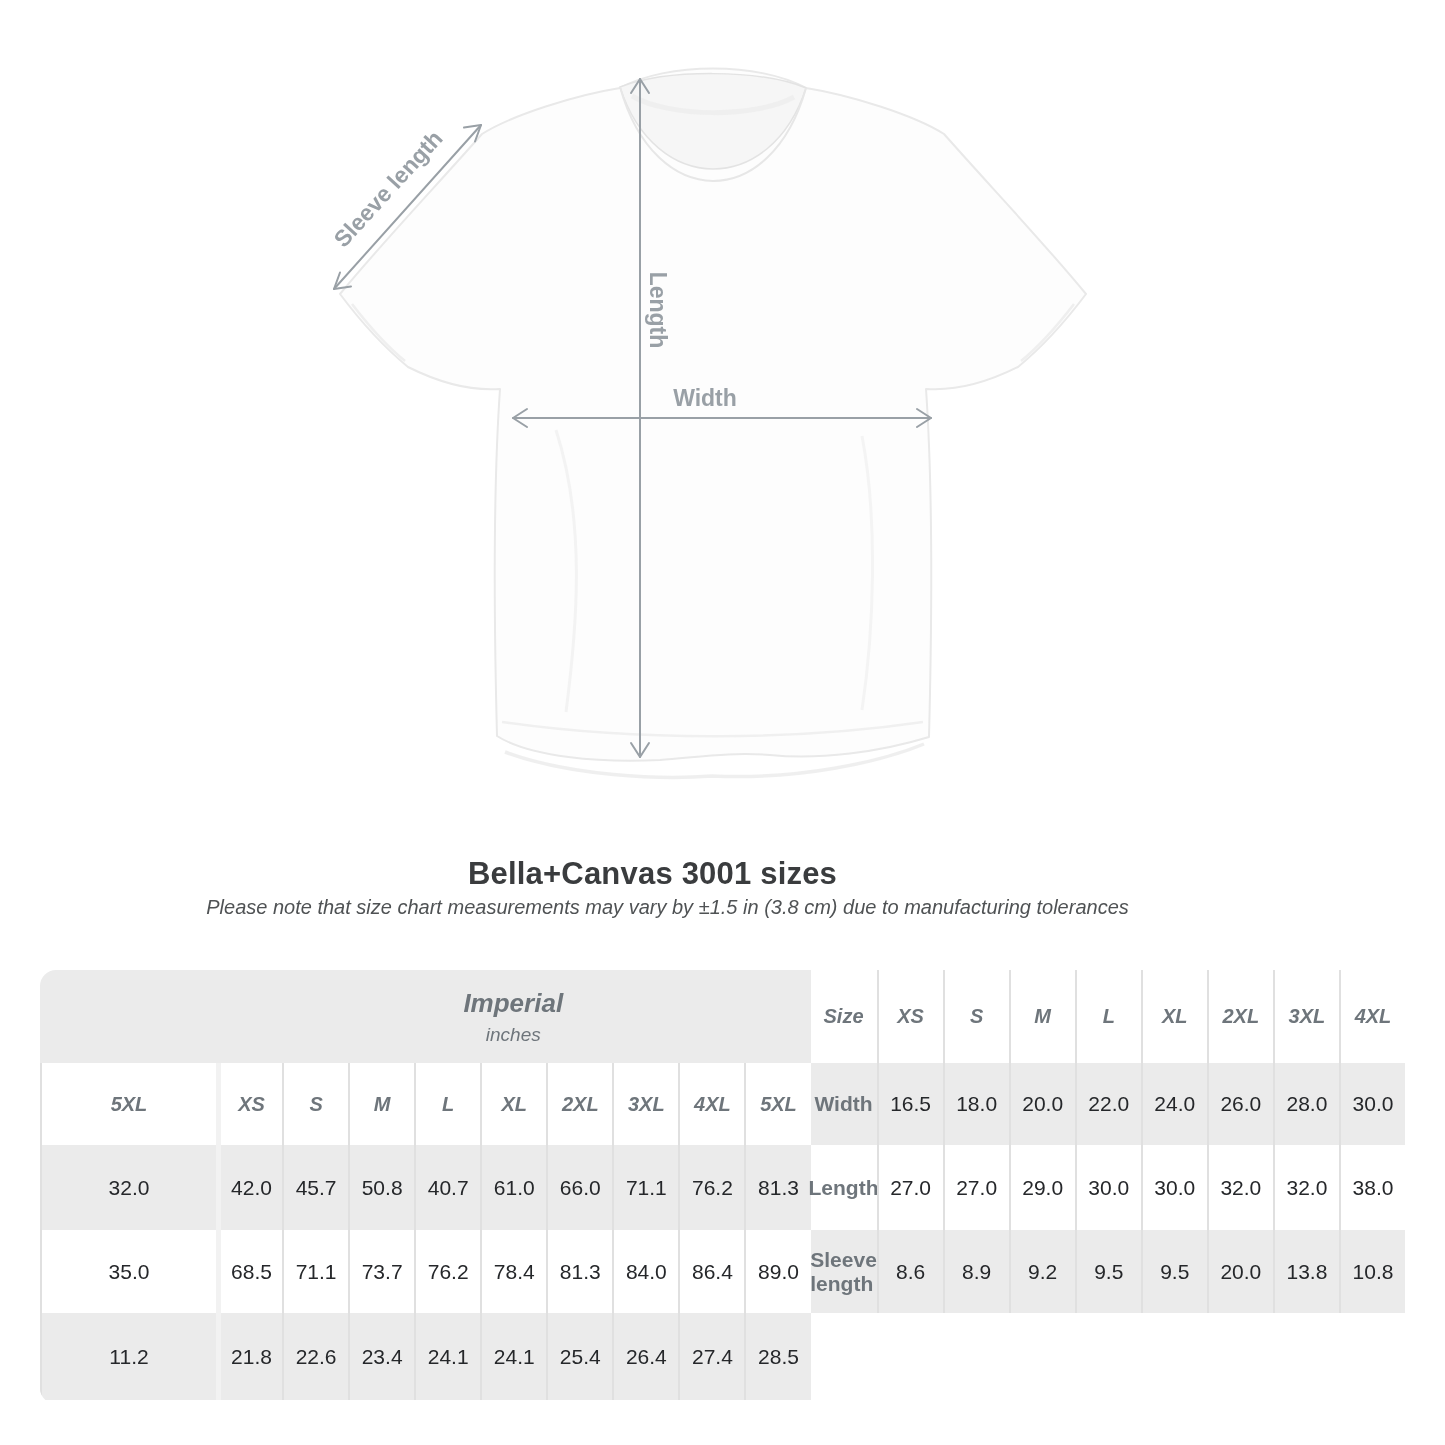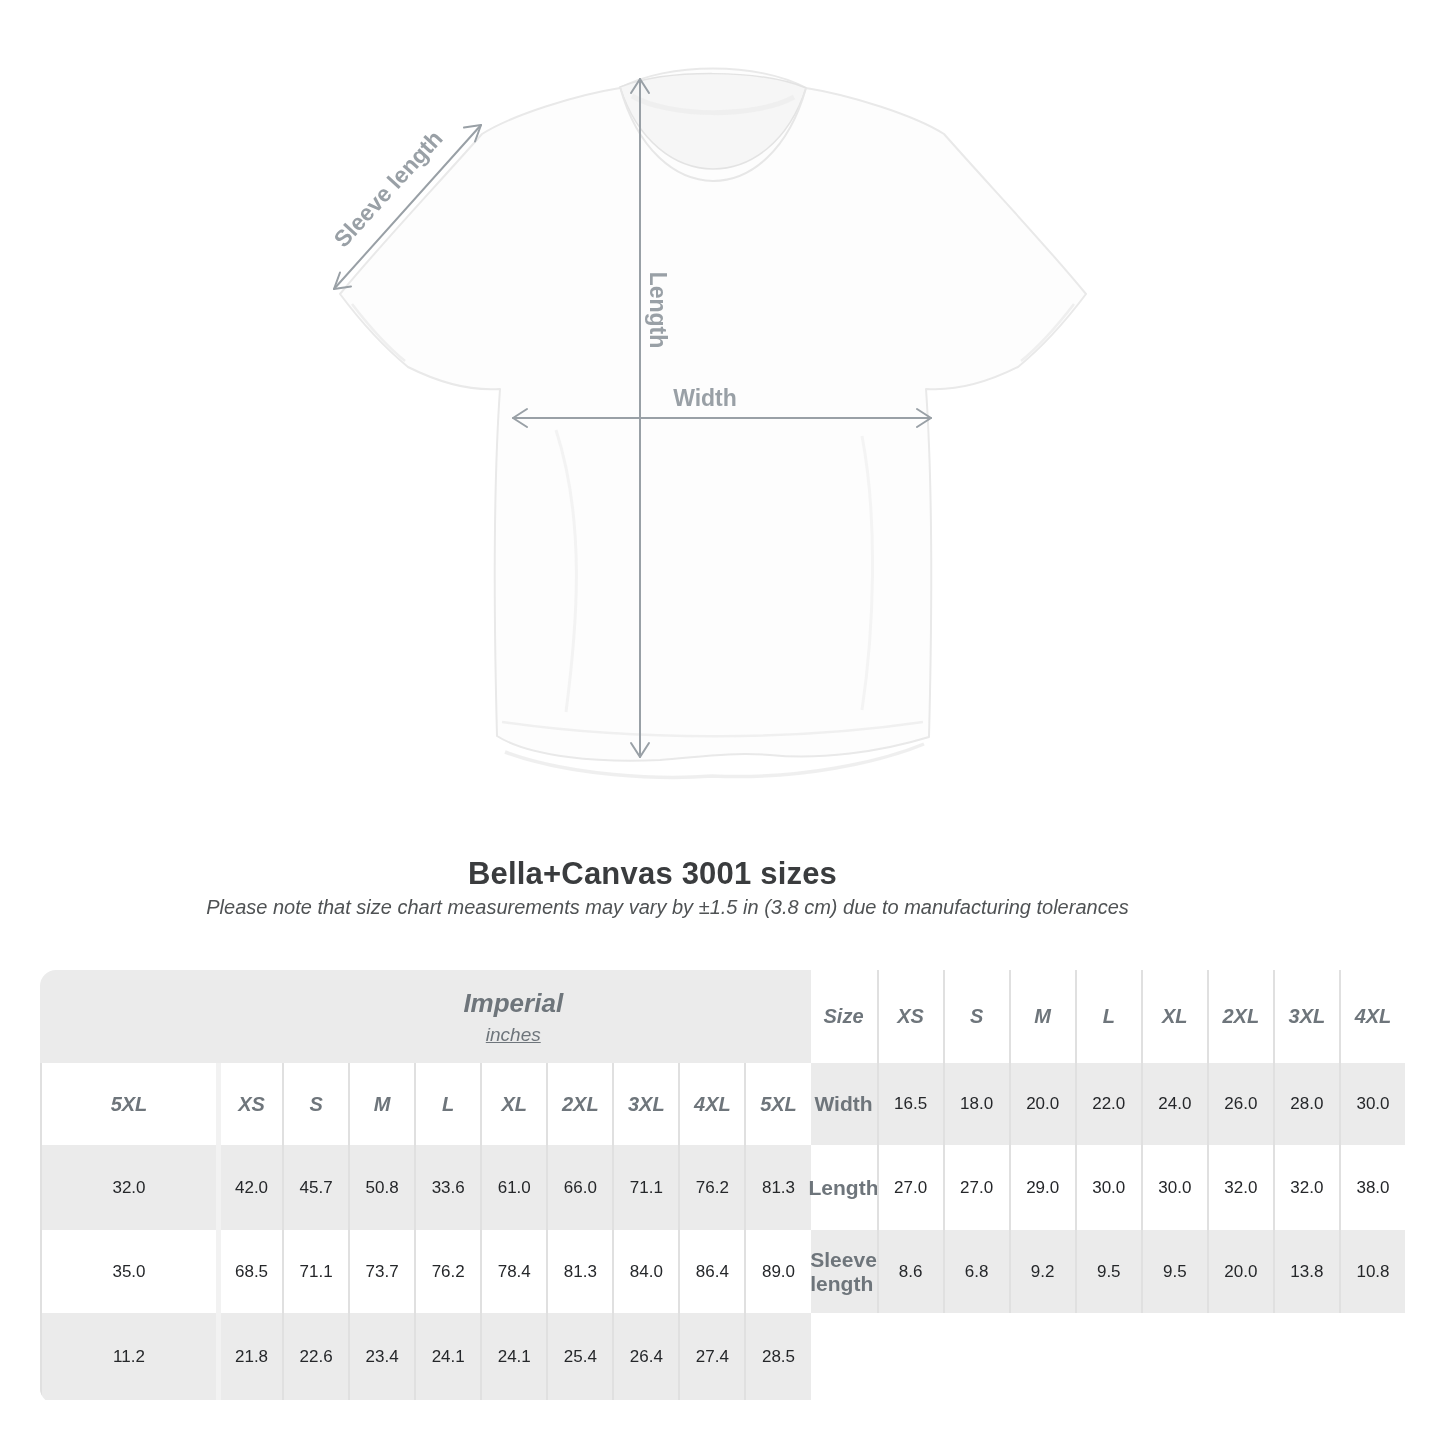--- a/index.html
+++ b/index.html
@@ -26,24 +26,24 @@
     display:grid;grid-template-columns:176px repeat(18,1fr);
     grid-template-rows:93px 82px 85px 83px 87px;
     border-radius:16px;overflow:hidden;
   }
   .cell{display:flex;align-items:center;justify-content:center;background:#ffffff;min-width:0;}
   .band{background:#ebebeb;flex-direction:column;}
   .band.corner{grid-column:1;}
   .band.g1{grid-column:2 / span 9;}
   .band.g2{grid-column:11 / span 9;}
   .gname{font-weight:bold;font-style:italic;font-size:26px;color:#6e757b;line-height:1;}
-  .gunit{font-style:italic;font-size:19px;color:#6e757b;margin-top:9px;line-height:1;text-decoration:underline;}
+  .gunit{font-style:italic;font-size:19px;color:#6e757b;margin-top:9px;line-height:1;}
   .head{font-weight:bold;font-size:20px;color:#6e757b;font-style:italic;}
   .rlabel{font-weight:bold;font-size:21px;color:#6e757b;}
-  .num{font-size:17px;color:#25272a;}
+  .num{font-size:21px;color:#25272a;}
   .val{border-left:2px solid #e0e0e0;}
   .val.div{border-left:5px solid #f2f2f2;}
   .r-gray{background:#ebebeb;}
 </style>
 </head>
 <body>
 
 <div class="page">
 
   <svg class="shirt-svg" viewBox="290 55 830 760">
@@ -140,21 +140,21 @@
       <div class="cell num val r-gray">20.0</div>
       <div class="cell num val r-gray">22.0</div>
       <div class="cell num val r-gray">24.0</div>
       <div class="cell num val r-gray">26.0</div>
       <div class="cell num val r-gray">28.0</div>
       <div class="cell num val r-gray">30.0</div>
       <div class="cell num val r-gray">32.0</div>
       <div class="cell num val div r-gray">42.0</div>
       <div class="cell num val r-gray">45.7</div>
       <div class="cell num val r-gray">50.8</div>
-      <div class="cell num val r-gray">33.6</div>
+      <div class="cell num val r-gray">40.7</div>
       <div class="cell num val r-gray">61.0</div>
       <div class="cell num val r-gray">66.0</div>
       <div class="cell num val r-gray">71.1</div>
       <div class="cell num val r-gray">76.2</div>
       <div class="cell num val r-gray">81.3</div>
       <div class="cell rlabel">Length</div>
       <div class="cell num val">27.0</div>
       <div class="cell num val">27.0</div>
       <div class="cell num val">29.0</div>
       <div class="cell num val">30.0</div>
@@ -167,21 +167,21 @@
       <div class="cell num val">71.1</div>
       <div class="cell num val">73.7</div>
       <div class="cell num val">76.2</div>
       <div class="cell num val">78.4</div>
       <div class="cell num val">81.3</div>
       <div class="cell num val">84.0</div>
       <div class="cell num val">86.4</div>
       <div class="cell num val">89.0</div>
       <div class="cell rlabel r-gray">Sleeve length</div>
       <div class="cell num val r-gray">8.6</div>
-      <div class="cell num val r-gray">6.8</div>
+      <div class="cell num val r-gray">8.9</div>
       <div class="cell num val r-gray">9.2</div>
       <div class="cell num val r-gray">9.5</div>
       <div class="cell num val r-gray">9.5</div>
       <div class="cell num val r-gray">20.0</div>
       <div class="cell num val r-gray">13.8</div>
       <div class="cell num val r-gray">10.8</div>
       <div class="cell num val r-gray">11.2</div>
       <div class="cell num val div r-gray">21.8</div>
       <div class="cell num val r-gray">22.6</div>
       <div class="cell num val r-gray">23.4</div>

